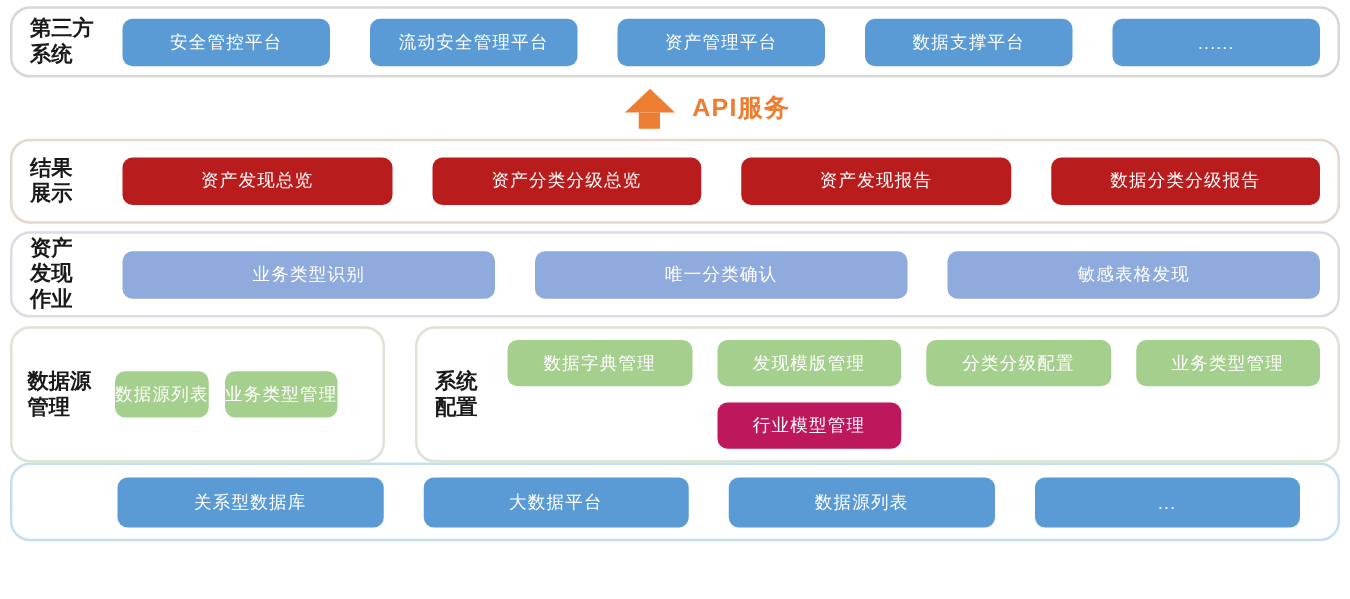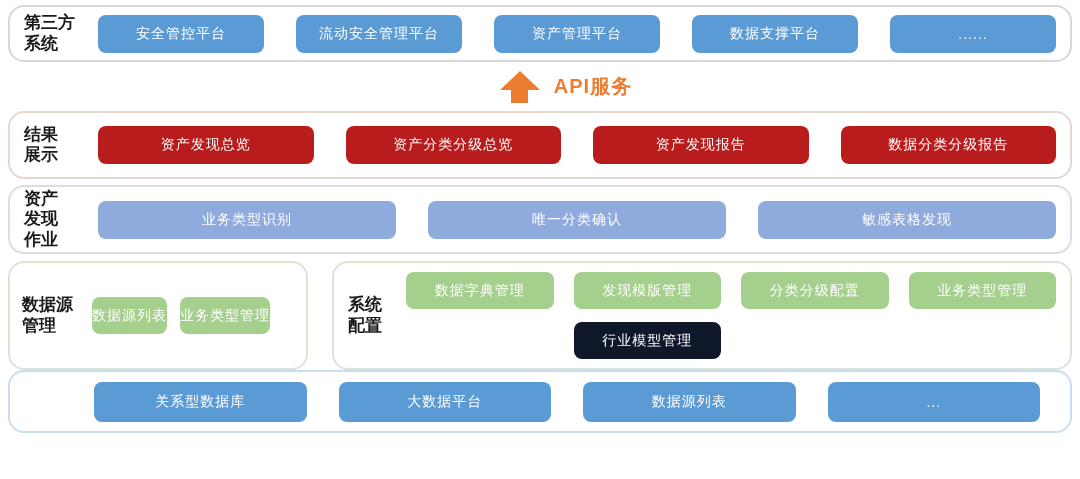--- a/index.html
+++ b/index.html
@@ -52,21 +52,21 @@
     justify-content: center;
     color: #ffffff;
     font-size: 14px;
     letter-spacing: 1px;
     white-space: nowrap;
   }
   .box.blue   { background: #5b9bd5; }
   .box.orange { background: #b91c1c; }
   .box.purple { background: #8faadc; }
   .box.green  { background: #a5cf8d; }
-  .box.gray   { background: #0f172a; }
+  .box.gray   { background: #be185d; }
 
   .band-db .box { height: 40px; }
 
   
   .ds-stack { flex: 1; display: flex; gap: 13px; }
   .ds-stack .box { height: 37px; flex: none; }
 
   
   .sc-grid {
     flex: 1;

